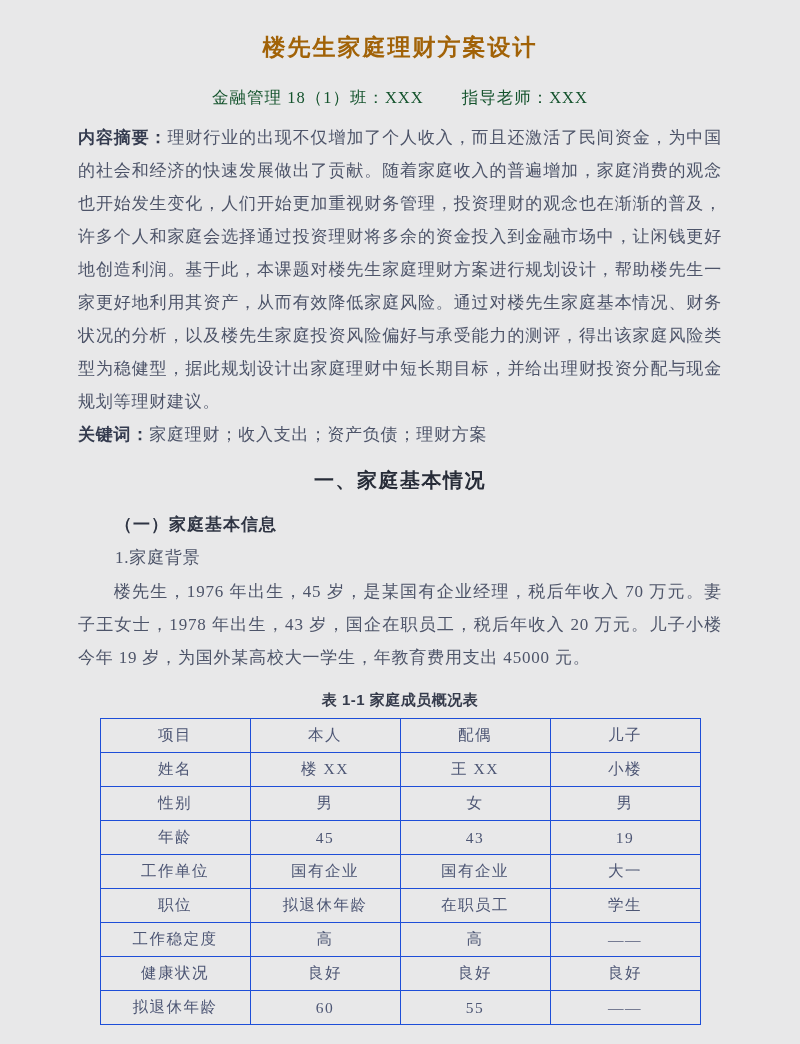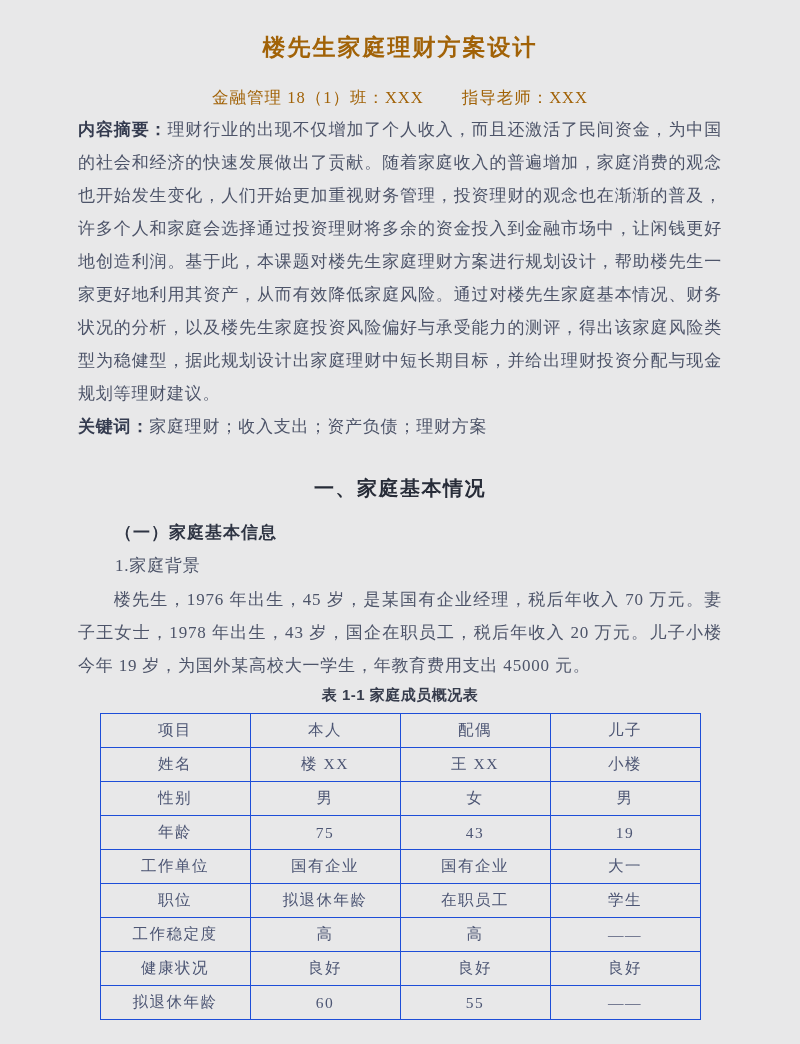--- a/index.html
+++ b/index.html
@@ -22,23 +22,23 @@
     font-size: 23px;
     font-weight: 700;
     color: #a16207;
     text-align: center;
     letter-spacing: 2px;
     margin: 6px 0 0 0;
   }
   .byline {
     text-align: center;
     font-size: 16.5px;
-    color: #a16207;
+    color: #14532d;
     margin-top: 24px;
-    margin-bottom: 4px;
+    margin-bottom: 12px;
     letter-spacing: 1px;
   }
   .byline-gap {
     display: inline-block;
     width: 38px;
   }
   .para {
     font-size: 17px;
     line-height: 33px;
     text-align: justify;
@@ -57,21 +57,21 @@
     margin: 0;
     color: #4d5469;
   }
   .section-heading {
     font-family: "Liberation Sans", "DejaVu Sans", sans-serif;
     font-size: 20px;
     font-weight: 700;
     color: #272c38;
     text-align: center;
     letter-spacing: 1.5px;
-    margin: 32px 0 14px 0;
+    margin: 16px 0 14px 0;
   }
   .sub-heading {
     font-family: "Liberation Sans", "DejaVu Sans", sans-serif;
     font-size: 17px;
     font-weight: 700;
     color: #2e3443;
     line-height: 33px;
     margin: 2px 0 0 0;
     padding-left: 37px;
     letter-spacing: 1px;
@@ -87,21 +87,21 @@
   .indent-first {
     text-indent: 2.1em;
   }
   .table-caption {
     font-family: "Liberation Sans", "DejaVu Sans", sans-serif;
     font-size: 15px;
     font-weight: 700;
     color: #363c4c;
     text-align: center;
     letter-spacing: 0.5px;
-    margin: 4px 0 8px 0;
+    margin: 17px 0 8px 0;
   }
   table.family-table {
     border-collapse: collapse;
     table-layout: fixed;
     width: 601px;
     margin: 0 auto;
   }
   table.family-table td {
     border: 1px solid #1d4ed8;
     height: 33px;
@@ -153,21 +153,21 @@
         <td>小楼</td>
       </tr>
       <tr>
         <td>性别</td>
         <td>男</td>
         <td>女</td>
         <td>男</td>
       </tr>
       <tr>
         <td>年龄</td>
-        <td>75</td>
+        <td>45</td>
         <td>43</td>
         <td>19</td>
       </tr>
       <tr>
         <td>工作单位</td>
         <td>国有企业</td>
         <td>国有企业</td>
         <td>大一</td>
       </tr>
       <tr>

